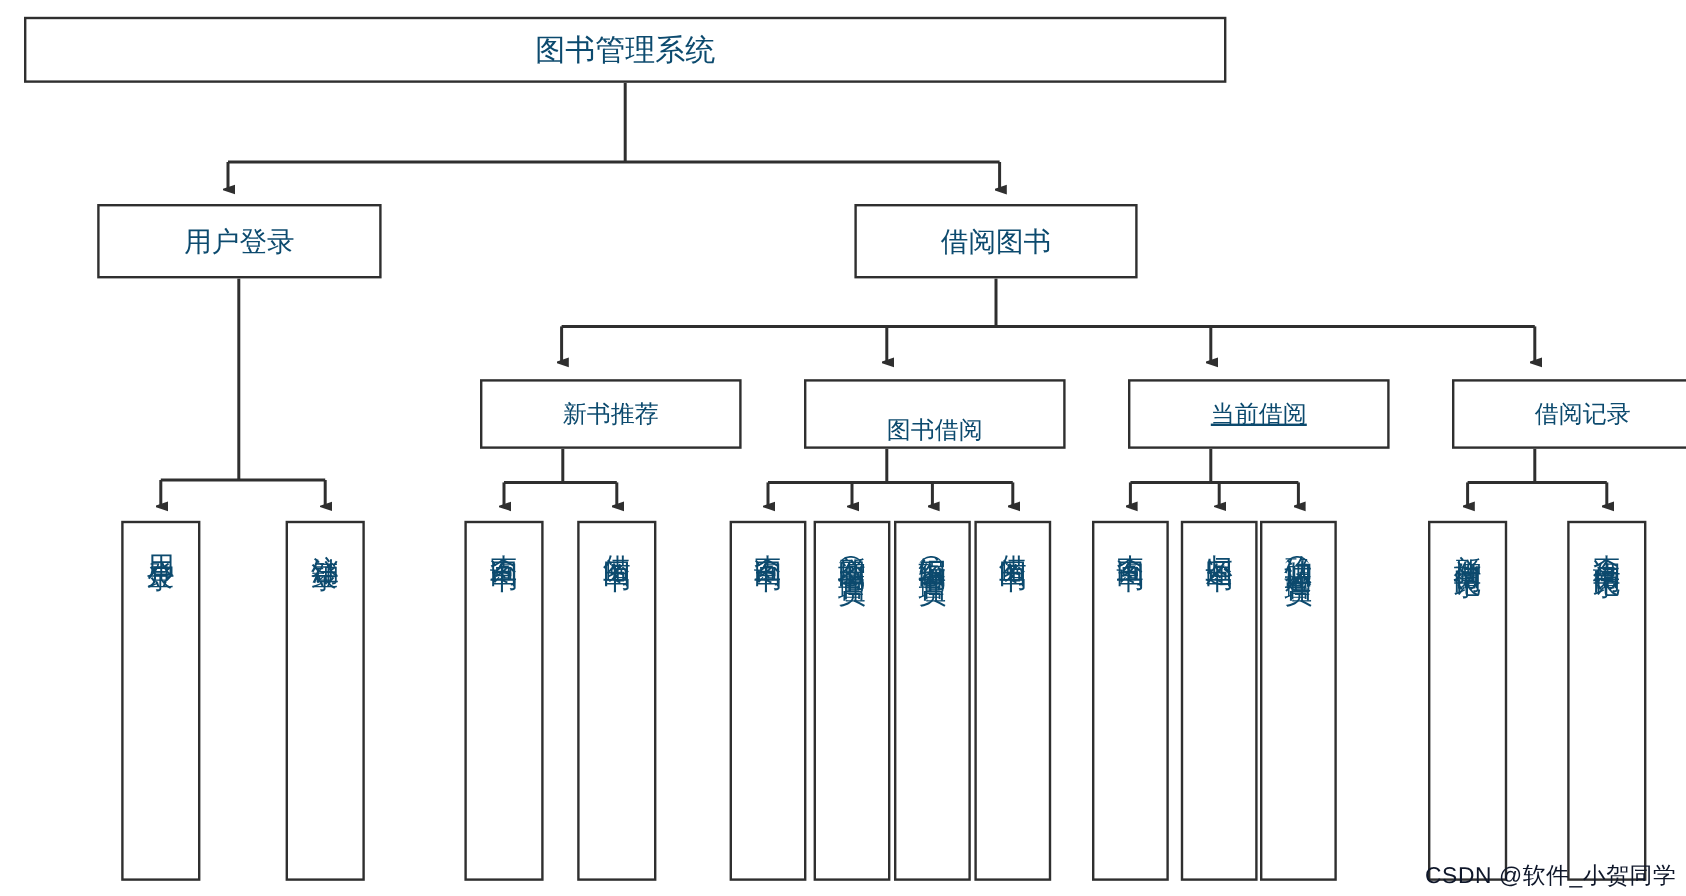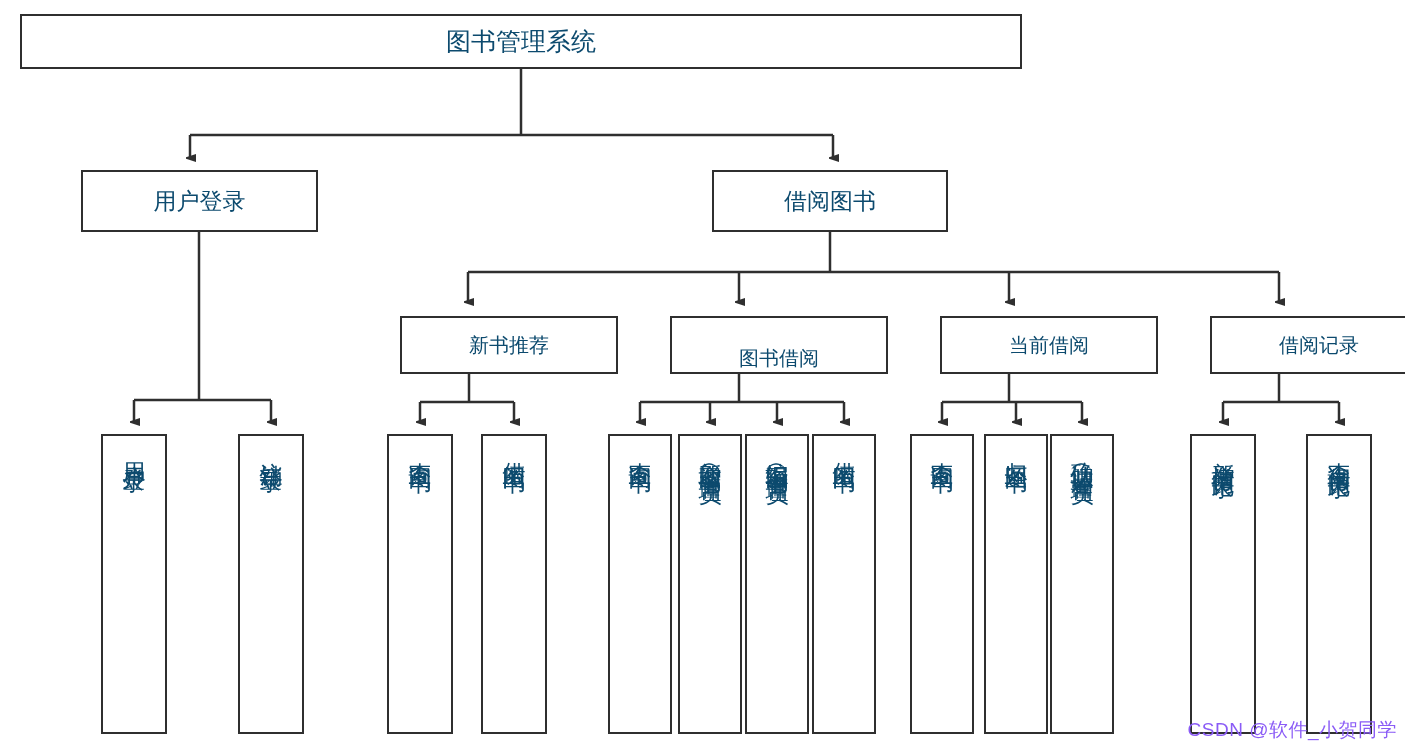--- a/index.html
+++ b/index.html
@@ -65,21 +65,21 @@
     height: 747px;
     z-index: 1;
     pointer-events: none;
   }
   
   #watermark {
     position: absolute;
     right: 8px;
     bottom: 4px;
     font-size: 19px;
-    color: #8b5cf6;
+    color: #0f172a;
     z-index: 6;
     white-space: nowrap;
     letter-spacing: 0.5px;
   }
 </style>
 </head>
 <body>
 
 <div id="canvas">
 
@@ -143,21 +143,21 @@
   <div class="node lvl2" id="node-l2-1" style="left: 712px; top: 170px; width: 236px; height: 62px;">
     <span>借阅图书</span>
   </div>
 
   <div class="node lvl3" id="node-l3-0" style="left: 360px; top: 316px; width: 218px; height: 58px;">
     <span>新书推荐</span>
   </div>
   <div class="node lvl3" id="node-l3-1" style="left: 630px; top: 316px; width: 218px; height: 58px; align-items: flex-end;">
     <span>图书借阅</span>
   </div>
-  <div class="node lvl3" id="node-l3-2" style="left: 900px; top: 316px; width: 218px; height: 58px;">
+  <div class="node lvl3" id="node-l3-2" style="left: 900px; top: 316px; width: 218px; height: 58px; text-decoration: underline;">
     <span>当前借阅</span>
   </div>
   <div class="node lvl3" id="node-l3-3" style="left: 1170px; top: 316px; width: 218px; height: 58px;">
     <span>借阅记录</span>
   </div>
 
   <div class="node leaf" id="node-leaf-0" style="left: 101px; top: 434px; width: 66px; height: 300px;">
     <span class="vtext">用户登录</span>
   </div>
   <div class="node leaf" id="node-leaf-1" style="left: 238px; top: 434px; width: 66px; height: 300px;">

